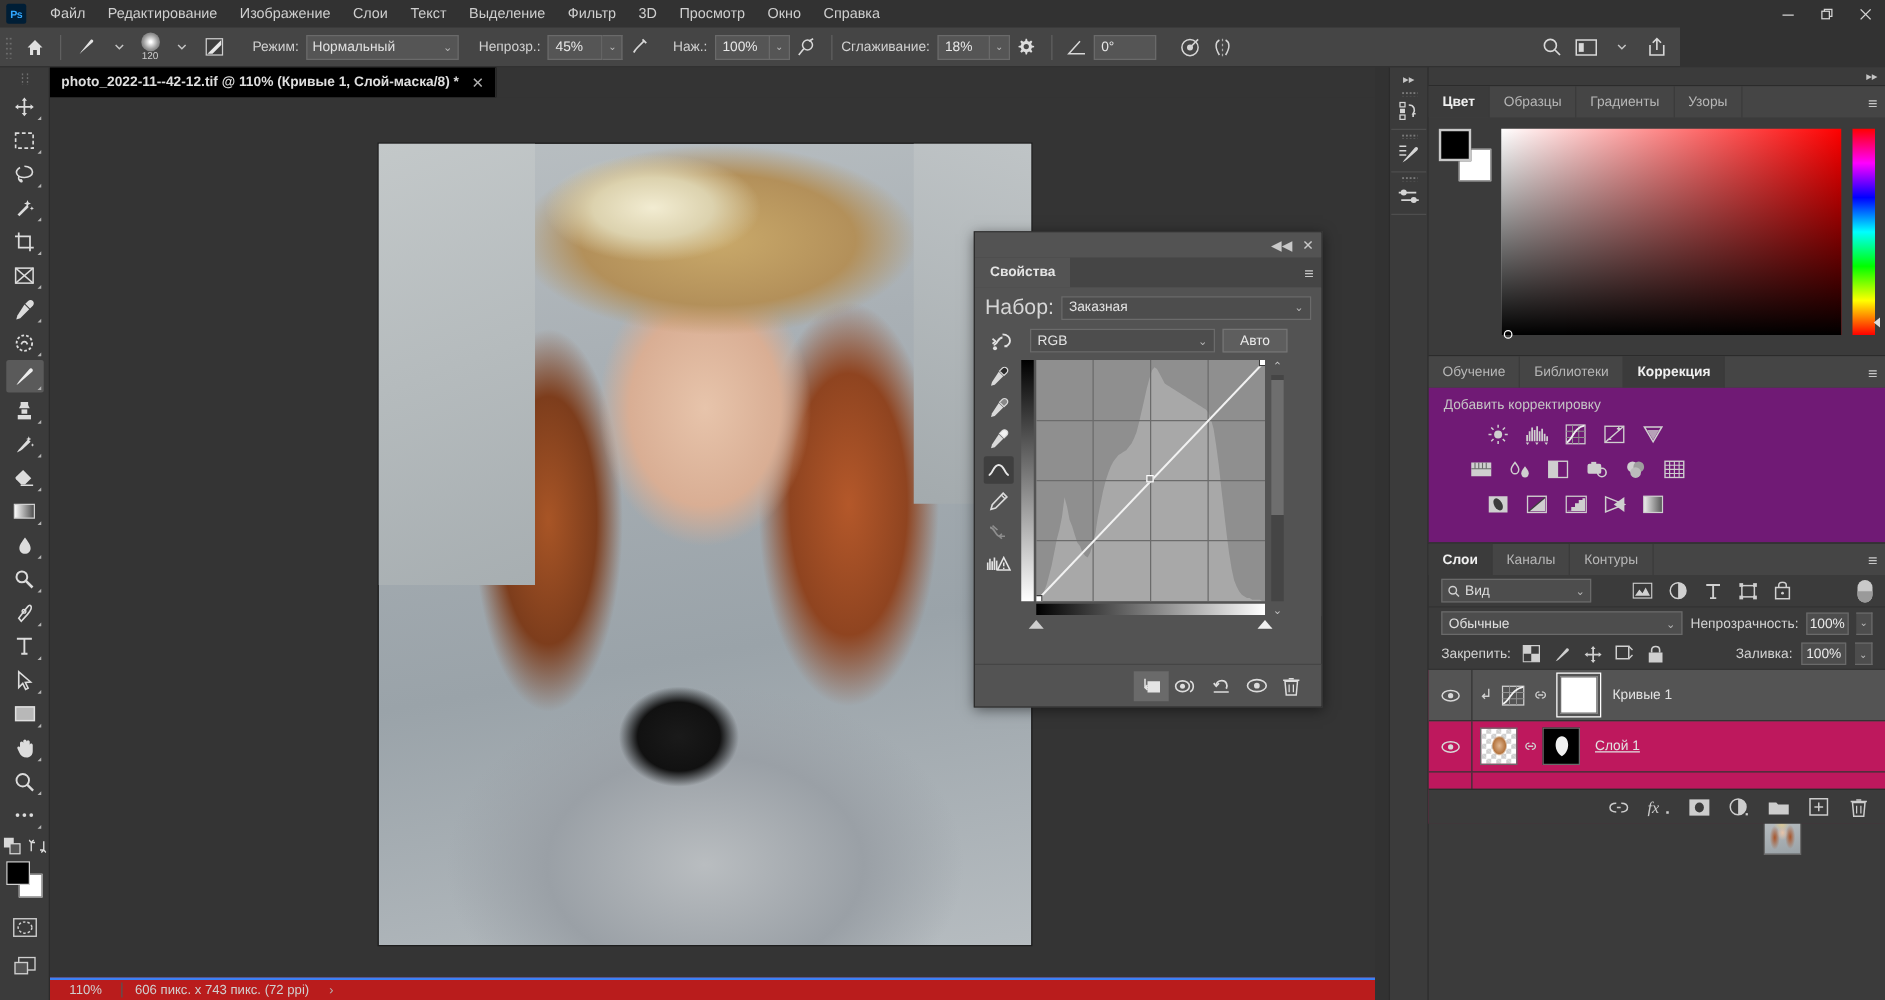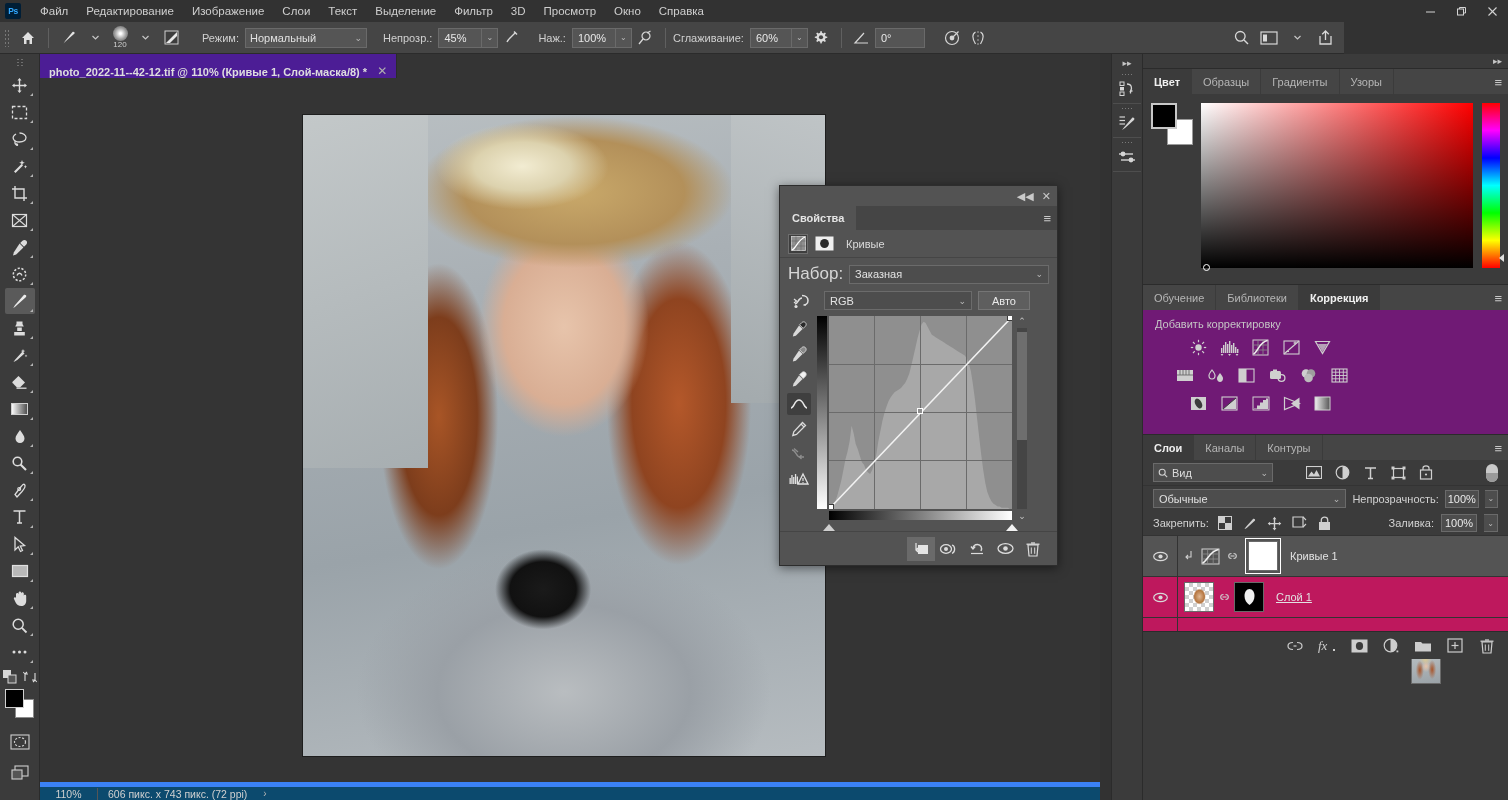--- a/index.html
+++ b/index.html
@@ -63,22 +63,22 @@
     background:radial-gradient(circle, #ffffff 8%, #9a9a9a 55%, #6a6a6a 85%, #5c5c5c 100%); }
   .brush-size { font-size:8px; color:#cfcfcf; margin-top:-1px; }
   .ob-right { position:absolute; right:6px; display:flex; align-items:center; gap:2px; }
 
   
   .tabstrip {
     position:absolute; top:54px; left:40px; width:1060px; height:24px;
     background:#343434; display:flex; align-items:flex-end;
   }
   .doc-tab {
-    height:24px; background:#4c1d95; border-right:1px solid #2b2b2b;
-    display:flex; align-items:flex-end; padding:0 9px;
+    height:24px; background:#000000; border-right:1px solid #2b2b2b;
+    display:flex; align-items:center; padding:0 9px;
     font-size:11px; color:#dedede; font-weight:bold;
   }
   .tab-close { margin-left:10px; font-size:12px; color:#b0b0b0; font-weight:normal; }
 
   
   .toolbar {
     position:absolute; top:54px; left:0; width:40px; height:746px;
     background:#3b3b3b; border-right:1px solid #2b2b2b;
     display:flex; flex-direction:column; align-items:center; padding-top:4px;
   }
@@ -123,22 +123,22 @@
       linear-gradient(170deg, #b9bfc2 0%, #a9b0b5 28%, #9aa3a9 62%, #b6bcc0 100%);
   }
   .photo .bg-left { position:absolute; left:0; top:0; width:24%; height:55%;
     background:linear-gradient(160deg,#c3c8c9,#a7aeb1); }
   .photo .bg-right { position:absolute; right:0; top:0; width:18%; height:45%;
     background:linear-gradient(200deg,#bfc4c6,#a3aaad); }
 
   
   .statusbar {
     position:absolute; bottom:0; left:40px; width:1060px; height:18px;
-    background:#0c4a6e; display:flex; align-items:center;
-    border-top:5px solid #3b82f6; font-size:10.5px; color:#d0d0d0;
+    background:#b91c1c; display:flex; align-items:center;
+    border-top:2px solid #3b82f6; font-size:10.5px; color:#d0d0d0;
   }
   .sb-zoom { width:58px; text-align:center; border-right:1px solid #555; }
   .sb-info { padding-left:10px; }
   .sb-arrow { margin-left:16px; font-size:10px; color:#b5b5b5; }
 
   
   .props {
     position:absolute; left:779px; top:185px; width:279px; height:381px;
     background:#535353; border:1px solid #2d2d2d;
     box-shadow:0 2px 10px rgba(0,0,0,.5);
@@ -431,21 +431,21 @@
     <div class="ob-icon">
       <svg width="18" height="18" viewBox="0 0 18 18">
           <path d="M10 3 C12 3 14 5 14 7 C14 9 12 11 10 11 C8 11 6 9 6 7 C6 5 8 3 10 3 Z" fill="none" stroke="#d8d8d8" stroke-width="1.2"></path>
           <path d="M7 10 L3 15" stroke="#d8d8d8" stroke-width="1.3"></path>
           <path d="M11 4 L14.5 2" stroke="#d8d8d8" stroke-width="1.2"></path>
         </svg>
     </div>
     <div class="ob-sep"></div>
     <div class="ob-label">Сглаживание:</div>
     <div class="ob-num" style="width:42px">
-      <span>60%</span>
+      <span>18%</span>
     </div>
     <div class="ob-stepper">⌄</div>
     <div class="ob-icon">
       <svg width="17" height="17" viewBox="0 0 17 17">
           <path d="M8.5 2 L9.6 2 L10 3.8 L11.4 4.4 L12.9 3.4 L13.9 4.4 L12.9 5.9 L13.5 7.3 L15.3 7.7 L15.3 8.8 L13.5 9.2 L12.9 10.6 L13.9 12.1 L12.9 13.1 L11.4 12.1 L10 12.7 L9.6 14.5 L8.5 14.5 L8.1 12.7 L6.7 12.1 L5.2 13.1 L4.2 12.1 L5.2 10.6 L4.6 9.2 L2.8 8.8 L2.8 7.7 L4.6 7.3 L5.2 5.9 L4.2 4.4 L5.2 3.4 L6.7 4.4 L8.1 3.8 Z" fill="#dcdcdc"></path>
           <circle cx="9" cy="8.25" r="2.1" fill="#454545"></circle>
         </svg>
     </div>
     <div class="ob-sep"></div>
     <div class="ob-icon">
@@ -692,39 +692,20 @@
   </div>
 
   <div class="props">
     <div class="props-top">
       <span>◀◀</span>
       <span>✕</span>
     </div>
     <div class="props-tabs">
       <div class="props-tab">Свойства</div>
       <div class="props-menu">≡</div>
-    </div>
-    <div class="props-head">
-      <div class="ph-icon">
-        <svg width="15" height="15" viewBox="0 0 15 15">
-            <rect x="0.5" y="0.5" width="14" height="14" fill="#8f8f8f" stroke="#d0d0d0" stroke-width="0.8"></rect>
-            <line x1="5" y1="0.5" x2="5" y2="14.5" stroke="#6a6a6a" stroke-width="0.7"></line>
-            <line x1="10" y1="0.5" x2="10" y2="14.5" stroke="#6a6a6a" stroke-width="0.7"></line>
-            <line x1="0.5" y1="5" x2="14.5" y2="5" stroke="#6a6a6a" stroke-width="0.7"></line>
-            <line x1="0.5" y1="10" x2="14.5" y2="10" stroke="#6a6a6a" stroke-width="0.7"></line>
-            <path d="M1 14 C5 12 7 4 14 1" fill="none" stroke="#fff" stroke-width="1.3"></path>
-          </svg>
-      </div>
-      <div class="ph-icon plain">
-        <svg width="19" height="15" viewBox="0 0 19 15">
-            <rect x="0.5" y="0.5" width="18" height="14" fill="#f0f0f0"></rect>
-            <ellipse cx="9.5" cy="7.5" rx="4.4" ry="4.6" fill="#2a2a2a"></ellipse>
-          </svg>
-      </div>
-      <div class="ph-title">Кривые</div>
     </div>
 
     <div class="props-body">
       <div class="preset-row">
         <span class="lbl">Набор:</span>
         <div class="pselect">
           <span>Заказная</span>
           <span class="cv">⌄</span>
         </div>
       </div>

